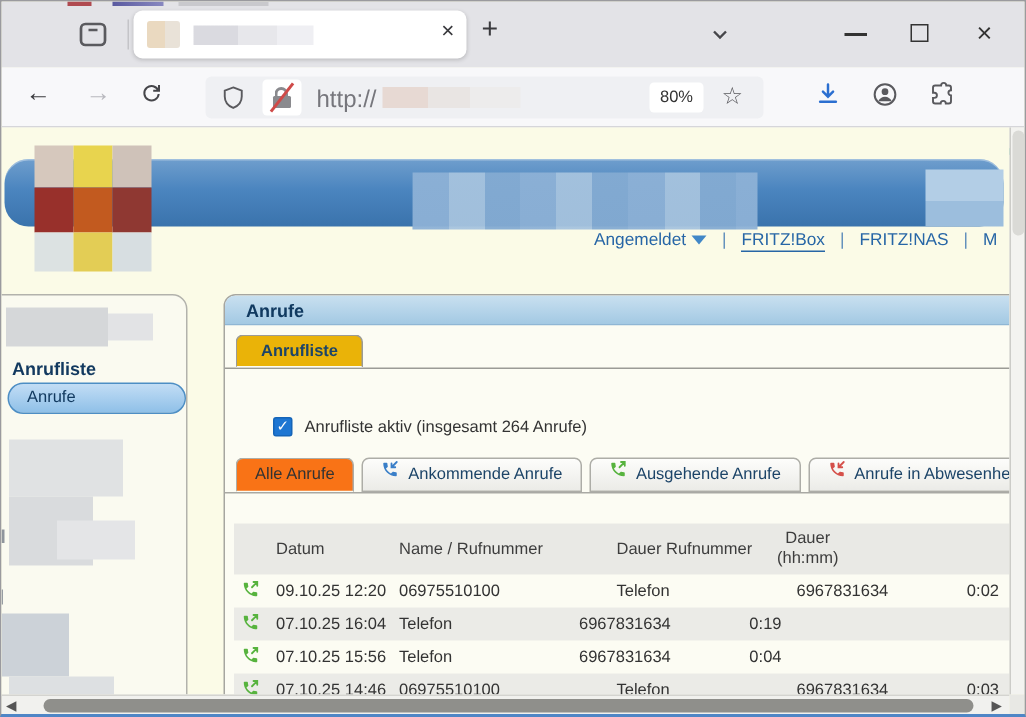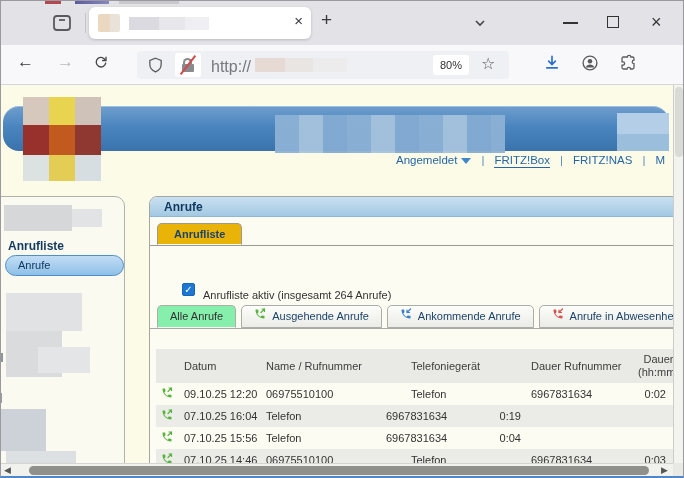--- a/index.html
+++ b/index.html
@@ -74,28 +74,28 @@
   .tabrow{position:absolute;left:0;top:27px;width:100%;height:22px;border-bottom:1px solid #9b9b96;
           display:flex;align-items:flex-end;padding-left:7px;}
   .tab2{height:22px;line-height:20px;padding:0 16px;font-size:11px;color:#1c4468;
         border:1px solid #9b9b96;border-radius:5px 5px 0 0;margin-right:4px;
         background:linear-gradient(180deg,#eef4fa,#d7e6f3);}
   .tab2.active{background:#eab308;border-bottom-color:#fcfcf3;font-weight:bold;}
   .desc{position:absolute;left:10px;top:62px;font-size:11px;color:#333;white-space:nowrap;}
   .cbrow{position:absolute;left:32px;top:81px;display:flex;align-items:center;}
   .cbox{width:13px;height:13px;background:#1d76d2;border:1px solid #1565b8;border-radius:2px;
         color:#fff;font-size:10px;font-weight:bold;text-align:center;line-height:12px;}
-  .cblabel{font-size:11px;color:#333;margin-left:8px;white-space:nowrap;margin-top:11px;}
+  .cblabel{font-size:11px;color:#333;margin-left:8px;white-space:nowrap;}
   .filterrow{position:absolute;left:0;top:108px;width:100%;height:24px;border-bottom:1px solid #a9a9a4;
              display:flex;align-items:flex-end;padding-left:7px;}
   .ftab{height:23px;line-height:21px;padding:0 12px;font-size:11px;color:#1c4468;
         border:1px solid #adada7;border-radius:5px 5px 0 0;margin-right:5px;white-space:nowrap;
         background:linear-gradient(180deg,#fefefe,#ececе8);display:flex;align-items:center;gap:6px;
         background:linear-gradient(180deg,#fdfdfb,#ebebe7);}
-  .ftab.active{background:#86efac;border-bottom-color:#fcfcf3;color:#333;}
+  .ftab.active{background:#f97316;border-bottom-color:#fcfcf3;color:#333;}
   .table{position:absolute;left:6px;top:152px;width:534px;}
   .t-head{display:flex;align-items:center;height:34px;background:#e9e9e5;font-size:11px;color:#3d3d3d;}
   .t-row{display:flex;align-items:center;height:22px;font-size:11px;color:#333;}
   .t-row.alt{background:#ebebe7;}
   .c-icon{width:24px;padding-left:5px;}
   .c-datum{width:82px;padding-left:4px;}
   .c-name{width:145px;padding-left:4px;}
   .c-ger{width:120px;padding-left:4px;}
   .c-eig{width:100px;padding-left:4px;white-space:nowrap;}
   .c-dau{width:63px;text-align:center;line-height:13px;}
@@ -253,47 +253,46 @@
         <span class="cbox">✓</span>
         <span class="cblabel">Anrufliste aktiv (insgesamt 264 Anrufe)</span>
       </div>
 
       <div class="filterrow">
         <div class="ftab active">
             <span>Alle Anrufe</span>
           </div>
         <div class="ftab">
           <span class="phone"><svg width="12" height="12" viewBox="0 0 24 24">
+                <path d="M6.6 10.8c1.4 2.8 3.8 5.1 6.6 6.6l2.2-2.2c.3-.3.7-.4 1-.2 1.1.4 2.3.6 3.6.6.6 0 1 .4 1 1V20c0 .6-.4 1-1 1-9.4 0-17-7.6-17-17 0-.6.4-1 1-1h3.5c.6 0 1 .4 1 1 0 1.2.2 2.4.6 3.6.1.3 0 .7-.2 1l-2.3 2.2z" fill="#3a7fc8"></path>
+                <path d="M21 2l-7 7M14 4v5h5" fill="none" stroke="#3a7fc8" stroke-width="2.4" stroke-linecap="round"></path>
+              </svg></span>
+          <span>Ankommende Anrufe</span>
+        </div>
+        <div class="ftab">
+          <span class="phone"><svg width="12" height="12" viewBox="0 0 24 24">
                 <path d="M6.6 10.8c1.4 2.8 3.8 5.1 6.6 6.6l2.2-2.2c.3-.3.7-.4 1-.2 1.1.4 2.3.6 3.6.6.6 0 1 .4 1 1V20c0 .6-.4 1-1 1-9.4 0-17-7.6-17-17 0-.6.4-1 1-1h3.5c.6 0 1 .4 1 1 0 1.2.2 2.4.6 3.6.1.3 0 .7-.2 1l-2.3 2.2z" fill="#57b33e"></path>
                 <path d="M14 9l7-7M16 2h5v5" fill="none" stroke="#57b33e" stroke-width="2.4" stroke-linecap="round"></path>
               </svg></span>
           <span>Ausgehende Anrufe</span>
-        </div>
-        <div class="ftab">
-          <span class="phone"><svg width="12" height="12" viewBox="0 0 24 24">
-                <path d="M6.6 10.8c1.4 2.8 3.8 5.1 6.6 6.6l2.2-2.2c.3-.3.7-.4 1-.2 1.1.4 2.3.6 3.6.6.6 0 1 .4 1 1V20c0 .6-.4 1-1 1-9.4 0-17-7.6-17-17 0-.6.4-1 1-1h3.5c.6 0 1 .4 1 1 0 1.2.2 2.4.6 3.6.1.3 0 .7-.2 1l-2.3 2.2z" fill="#3a7fc8"></path>
-                <path d="M21 2l-7 7M14 4v5h5" fill="none" stroke="#3a7fc8" stroke-width="2.4" stroke-linecap="round"></path>
-              </svg></span>
-          <span>Ankommende Anrufe</span>
         </div>
         <div class="ftab">
           <span class="phone"><svg width="12" height="12" viewBox="0 0 24 24">
                 <path d="M6.6 10.8c1.4 2.8 3.8 5.1 6.6 6.6l2.2-2.2c.3-.3.7-.4 1-.2 1.1.4 2.3.6 3.6.6.6 0 1 .4 1 1V20c0 .6-.4 1-1 1-9.4 0-17-7.6-17-17 0-.6.4-1 1-1h3.5c.6 0 1 .4 1 1 0 1.2.2 2.4.6 3.6.1.3 0 .7-.2 1l-2.3 2.2z" fill="#d5504a"></path>
                 <path d="M21 2l-7 7M14 4v5h5" fill="none" stroke="#d5504a" stroke-width="2.4" stroke-linecap="round"></path>
               </svg></span>
           <span>Anrufe in Abwesenheit</span>
         </div>
       </div>
 
       <div class="table">
         <div class="t-head">
           <div class="c-icon"></div>
           <div class="c-datum">Datum</div>
           <div class="c-name">Name / Rufnummer</div>
-          <div class="c-ger">Telefoniegerät</div>
           <div class="c-eig">Dauer Rufnummer</div>
           <div class="c-dau"><span>Dauer</span><br><span>(hh:mm)</span></div>
         </div>
 
         <div class="t-row">
           <div class="c-icon"><span class="phone"><svg width="12" height="12" viewBox="0 0 24 24">
                   <path d="M6.6 10.8c1.4 2.8 3.8 5.1 6.6 6.6l2.2-2.2c.3-.3.7-.4 1-.2 1.1.4 2.3.6 3.6.6.6 0 1 .4 1 1V20c0 .6-.4 1-1 1-9.4 0-17-7.6-17-17 0-.6.4-1 1-1h3.5c.6 0 1 .4 1 1 0 1.2.2 2.4.6 3.6.1.3 0 .7-.2 1l-2.3 2.2z" fill="#57b33e"></path>
                   <path d="M14 9l7-7M16 2h5v5" fill="none" stroke="#57b33e" stroke-width="2.4" stroke-linecap="round"></path>
                 </svg></span></div>
           <div class="c-datum">09.10.25 12:20</div>

